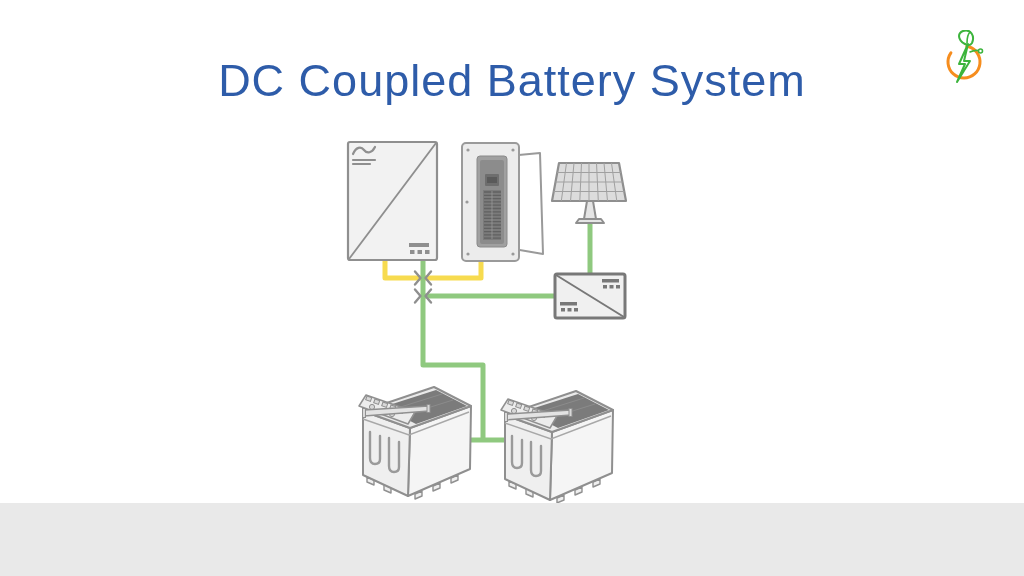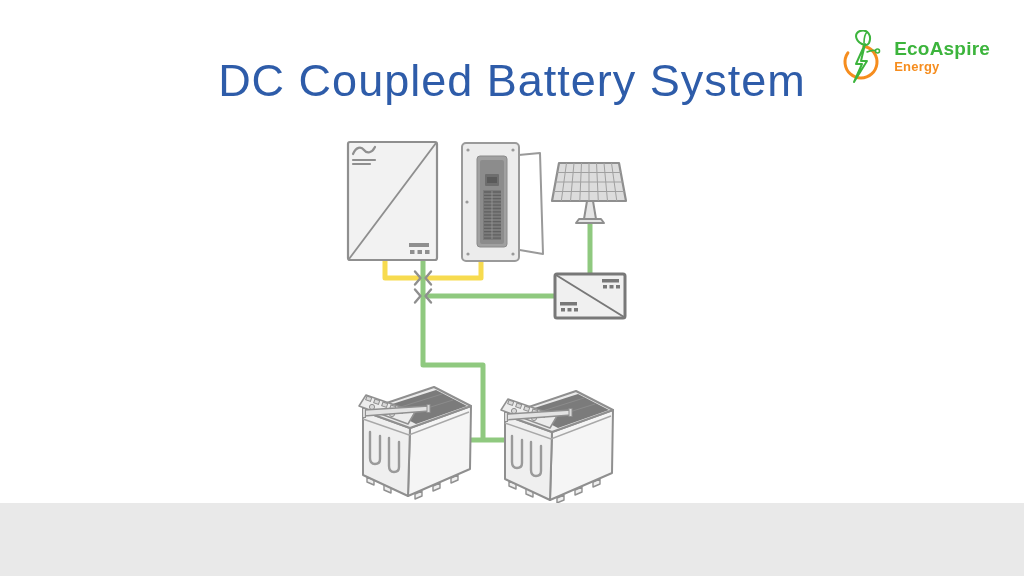--- a/index.html
+++ b/index.html
@@ -103,24 +103,20 @@
   <div class="logo">
     <svg class="logo-icon" viewBox="0 0 46 54" aria-hidden="true">
       <path class="li-orange" d="M6.9 22.8A16 16 0 1 0 33.1 22.8"></path>
       <path class="li-orange" d="M22.8 16.2A16 16 0 0 1 32.3 21.7"></path>
       <path class="li-green" d="M24 15 C15 13 12 4 19 1 C27 -1.5 31 6 28 13 C27 14.5 25.5 15.3 24 15 Z"></path>
       <path class="li-green-line" d="M23 13 C23 8 24 4 26 2"></path>
       <path class="li-green" style="fill:none" d="M24 14 L15 34 L21 34 L13 52 L26 31 L20 31 Z"></path>
       <path class="li-green-line" d="M26 22 C29 20.5 31.5 20 34 20.5"></path>
       <circle cx="36.5" cy="21" r="2" style="fill:none;stroke:var(--logo-green,#3CB43C);stroke-width:1.6"></circle>
     </svg>
-    <div class="logo-text">
-      <span class="logo-name">EcoAspire</span>
-      <span class="logo-tagline">Energy</span>
-    </div>
   </div>
 
   <svg class="diagram-svg" viewBox="0 0 1024 576" aria-hidden="true">
     <defs>
       <g id="battery-shape">
 
         <polygon class="bat-foot" points="14,96 21,99 21,104 14,101"></polygon>
         <polygon class="bat-foot" points="31,103 38,106 38,112 31,109"></polygon>
         <polygon class="bat-foot" points="62,113 69,110 69,115 62,118"></polygon>
         <polygon class="bat-foot" points="80,105 87,102 87,107 80,110"></polygon>

